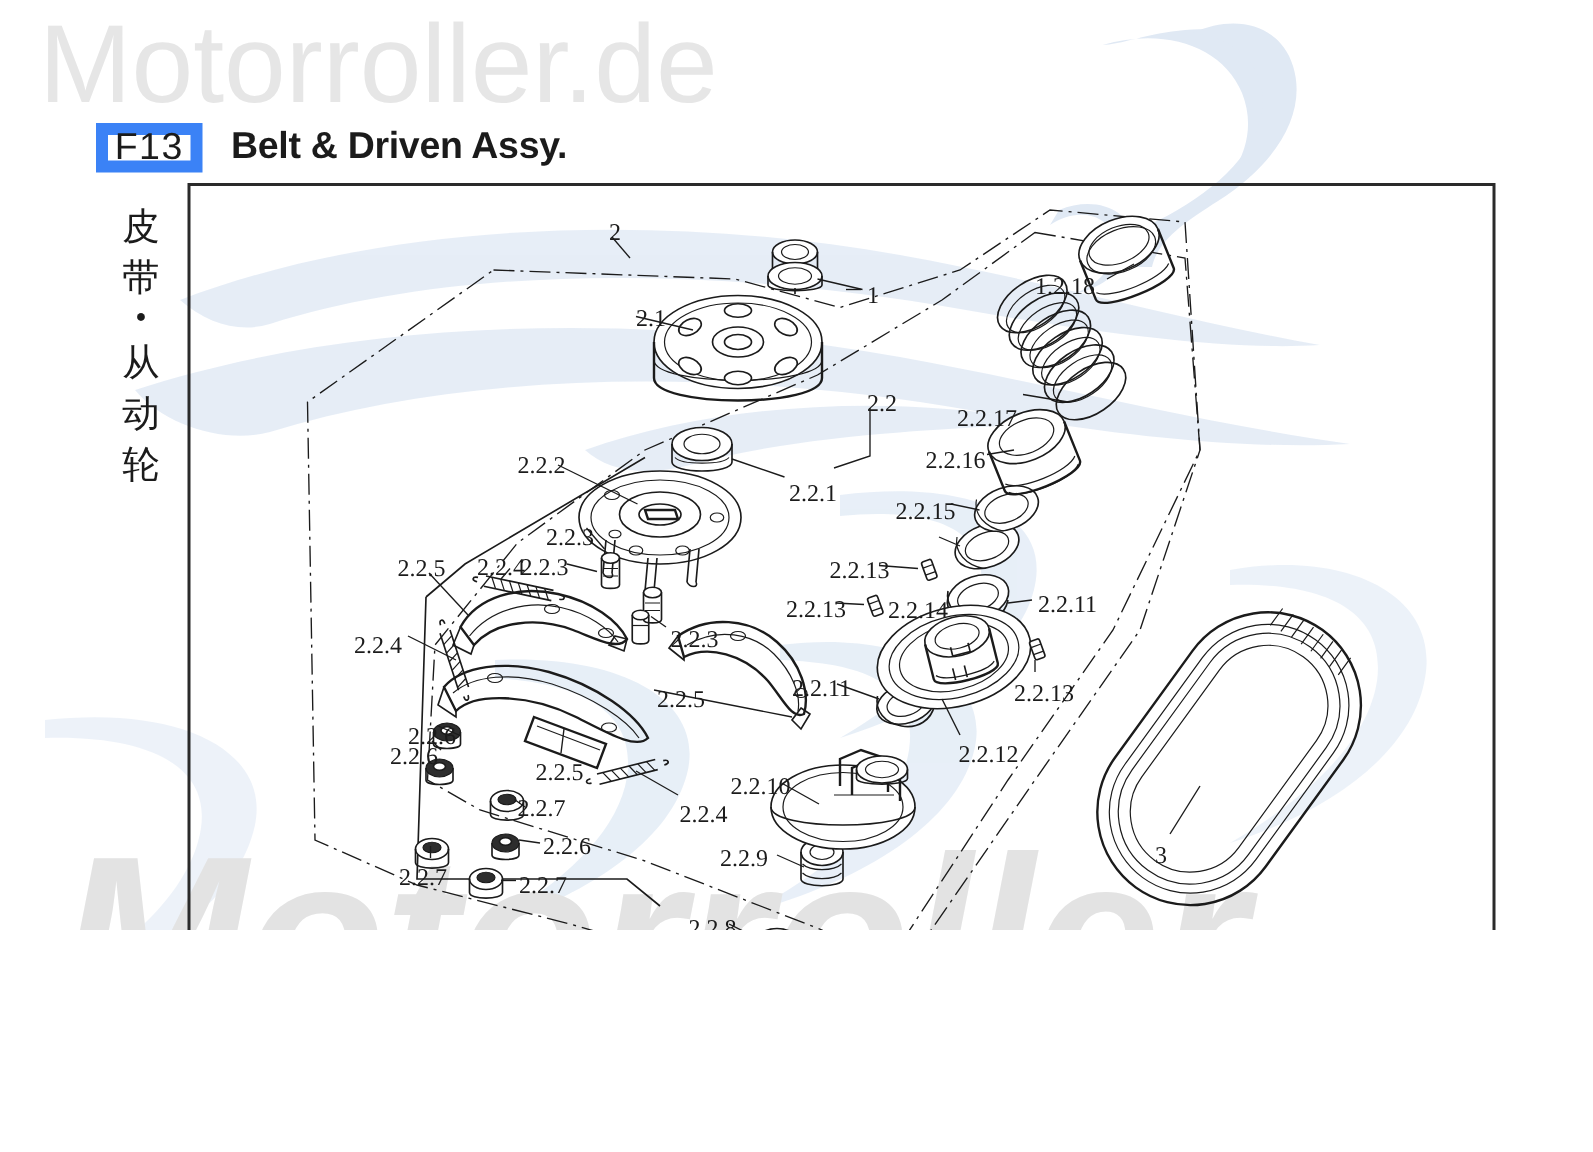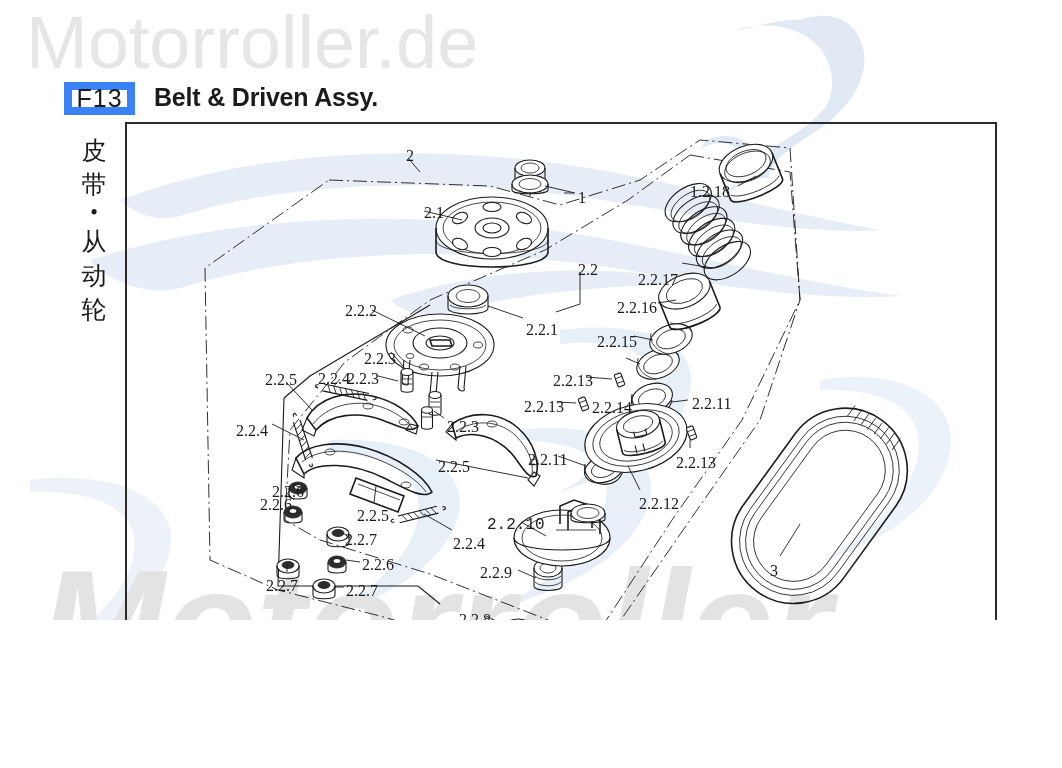--- a/index.html
+++ b/index.html
@@ -591,21 +591,21 @@
     <div class="lbl" style="left:438px; top:459px;">2.2.5</div>
     <div class="lbl" style="left:357px; top:508px;">2.2.5</div>
     <div class="lbl" style="left:272px; top:484px;">2.2.6</div>
     <div class="lbl" style="left:260px; top:497px;">2.2.6</div>
     <div class="lbl" style="left:362px; top:557px;">2.2.6</div>
     <div class="lbl" style="left:345px; top:532px;">2.2.7</div>
     <div class="lbl" style="left:266px; top:578px;">2.2.7</div>
     <div class="lbl" style="left:346px; top:583px;">2.2.7</div>
     <div class="lbl" style="left:459px; top:612px;">2.2.8</div>
     <div class="lbl" style="left:480px; top:565px;">2.2.9</div>
-    <div class="lbl" style="left:487px; top:517px;font-family:Liberation Mono, monospace;">2.2.10</div>
+    <div class="lbl" style="left:487px; top:517px;">2.2.10</div>
     <div class="lbl" style="left:528px; top:452px;">2.2.11</div>
     <div class="lbl" style="left:692px; top:396px;">2.2.11</div>
     <div class="lbl" style="left:639px; top:496px;">2.2.12</div>
     <div class="lbl" style="left:553px; top:373px;">2.2.13</div>
     <div class="lbl" style="left:524px; top:399px;">2.2.13</div>
     <div class="lbl" style="left:676px; top:455px;">2.2.13</div>
     <div class="lbl" style="left:592px; top:356px;margin-top:44px;">2.2.14</div>
     <div class="lbl" style="left:597px; top:334px;">2.2.15</div>
     <div class="lbl" style="left:617px; top:300px;">2.2.16</div>
     <div class="lbl" style="left:638px; top:272px;">2.2.17</div>

